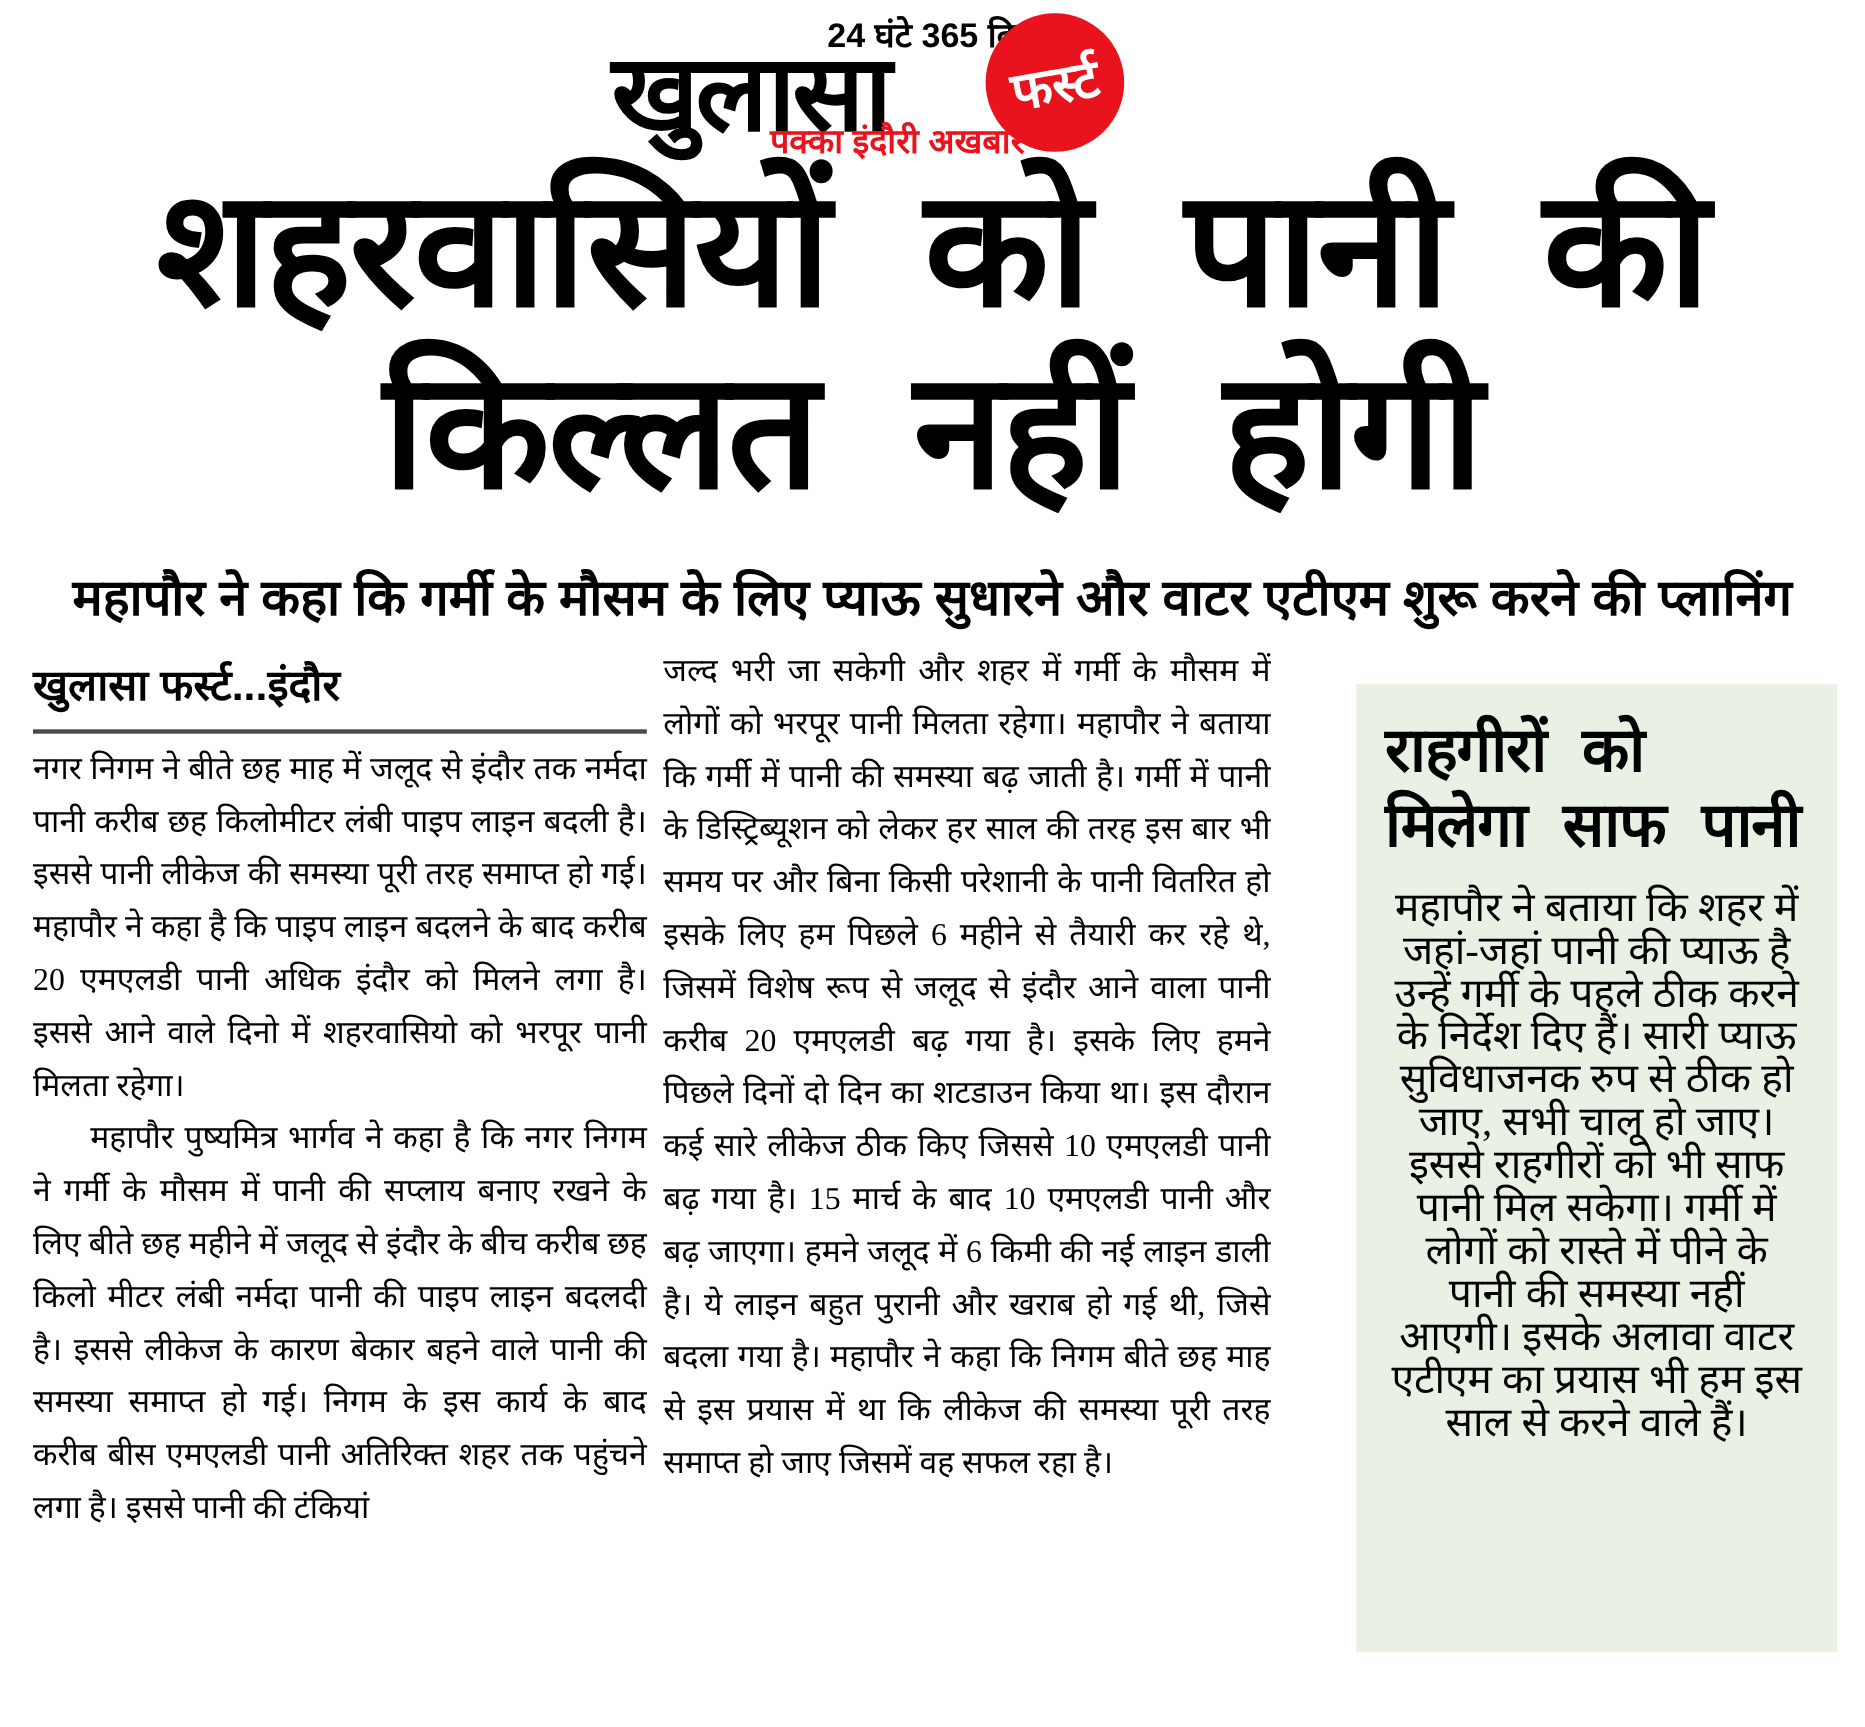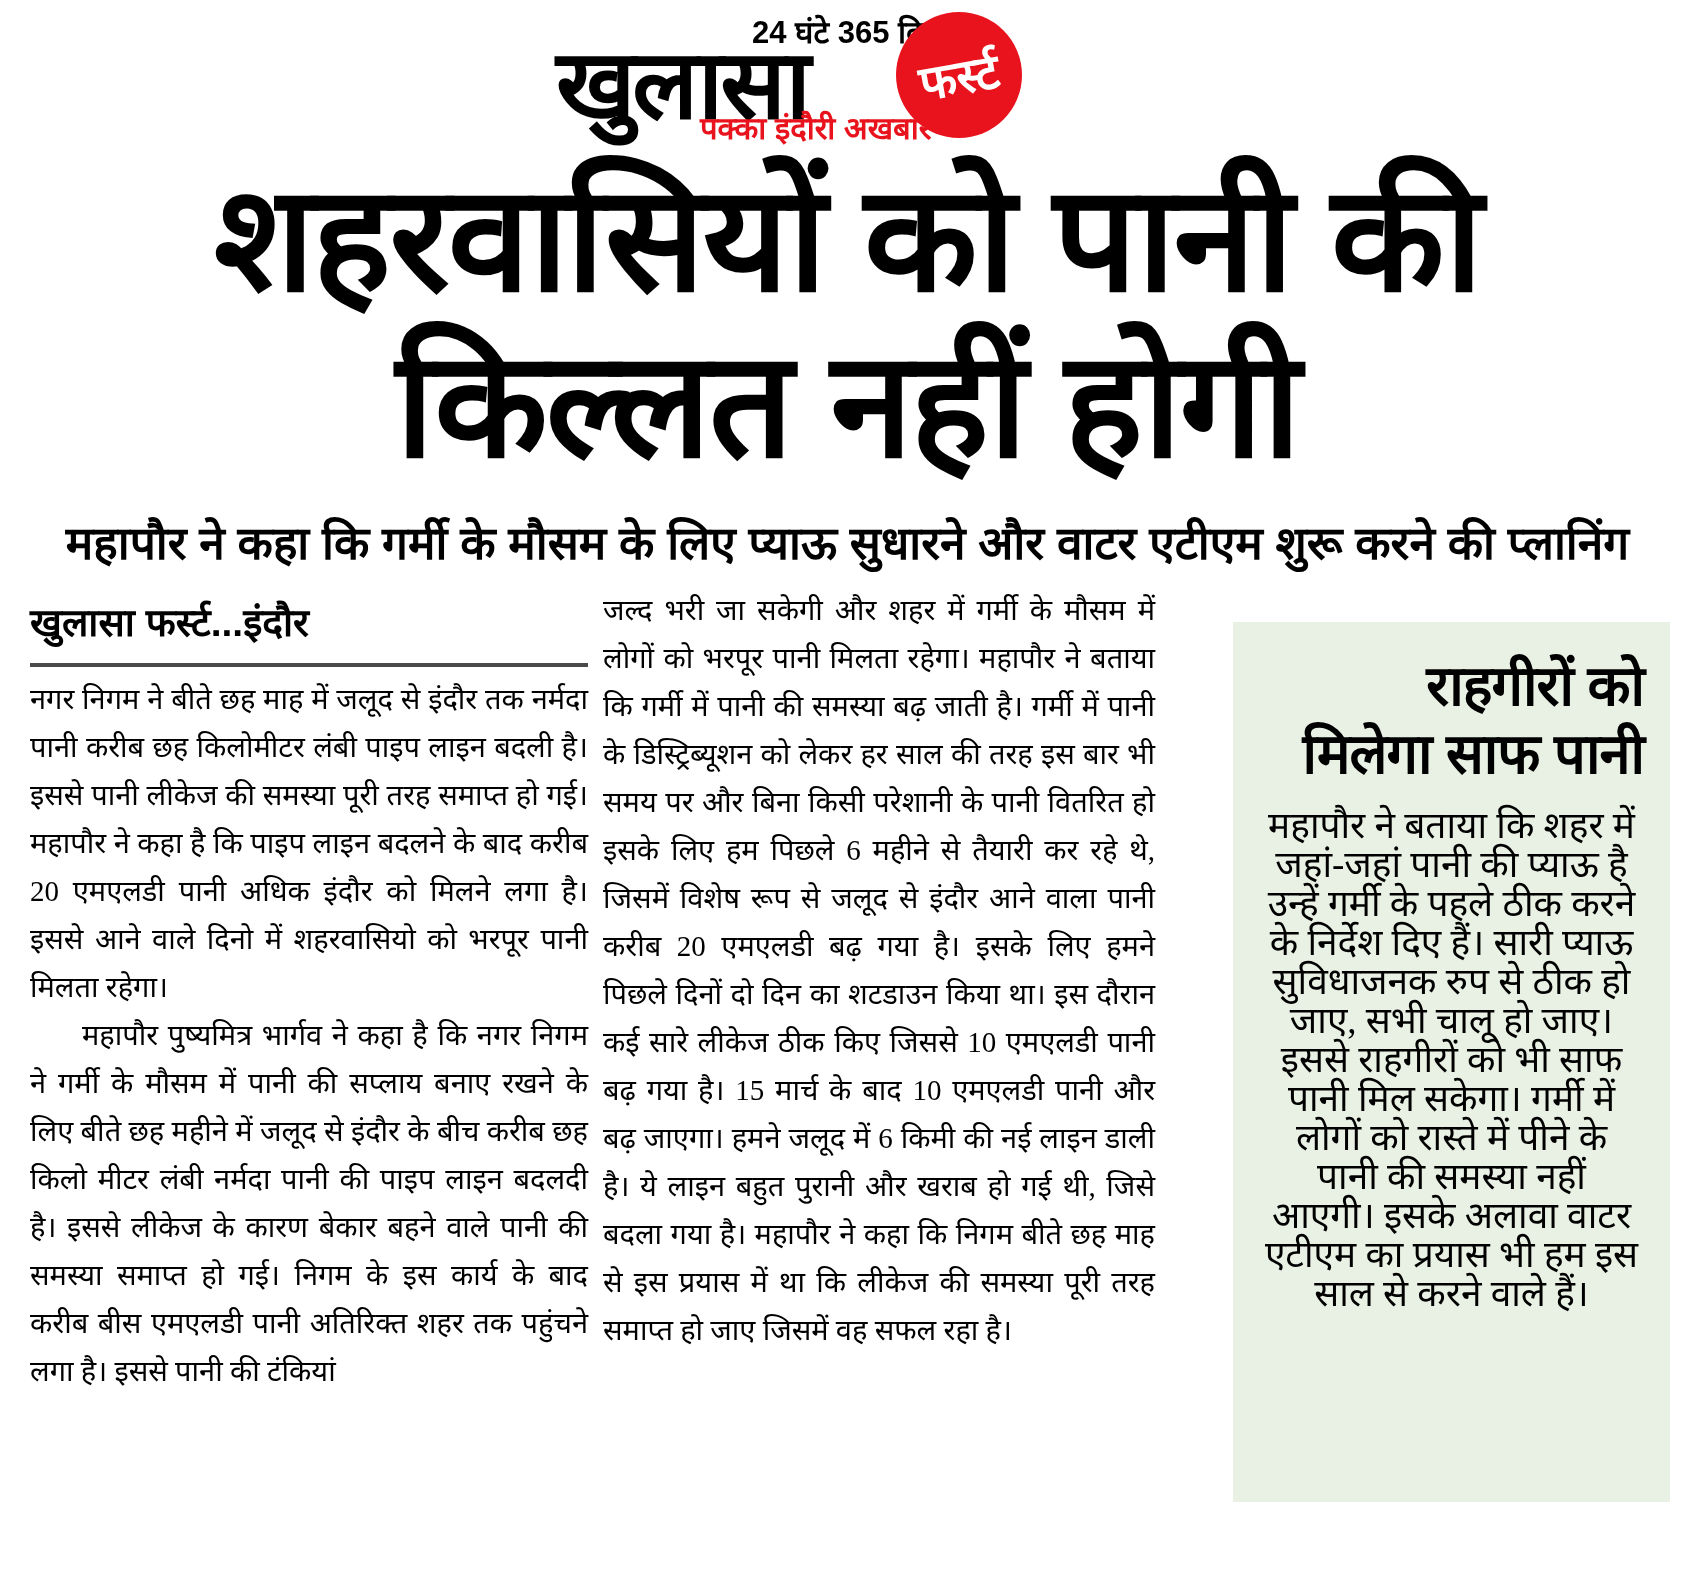--- a/index.html
+++ b/index.html
@@ -47,21 +47,21 @@
   
   .headline {
     margin: 0; padding: 4px 0 0 0;
     text-align: center;
     font-family: "Liberation Sans", sans-serif;
     font-weight: bold;
     font-size: 148px;
     line-height: 1.12;
     letter-spacing: -2px;
   }
-  .hl-line { display: block; white-space: nowrap; }
+  .hl-line { display: block; white-space: nowrap; font-family: Liberation Mono, monospace; }
 
   .subheadline {
     margin: 22px 0 0 0;
     text-align: center;
     font-family: "Liberation Sans", sans-serif;
     font-weight: bold;
     font-size: 46px;
     white-space: nowrap;
   }
 
@@ -100,22 +100,22 @@
     margin: 0;
     font-size: 29px;
     line-height: 48px;
     text-align: justify;
   }
   .col1 .body-text.first { margin-top: 8px; }
   .indent { text-indent: 52px; }
 
   .box-heading {
     margin: 0 0 18px 0;
-    text-align: right;
-    font-family: Liberation Sans, sans-serif;
+    text-align: left;
+    font-family: Liberation Mono, monospace;
     font-weight: bold;
     font-size: 56px;
     line-height: 1.22;
     letter-spacing: -1px;
   }
   .box-heading span { display: block; }
   .box-body {
     margin: 4px;
     font-size: 37px;
     line-height: 39px;

